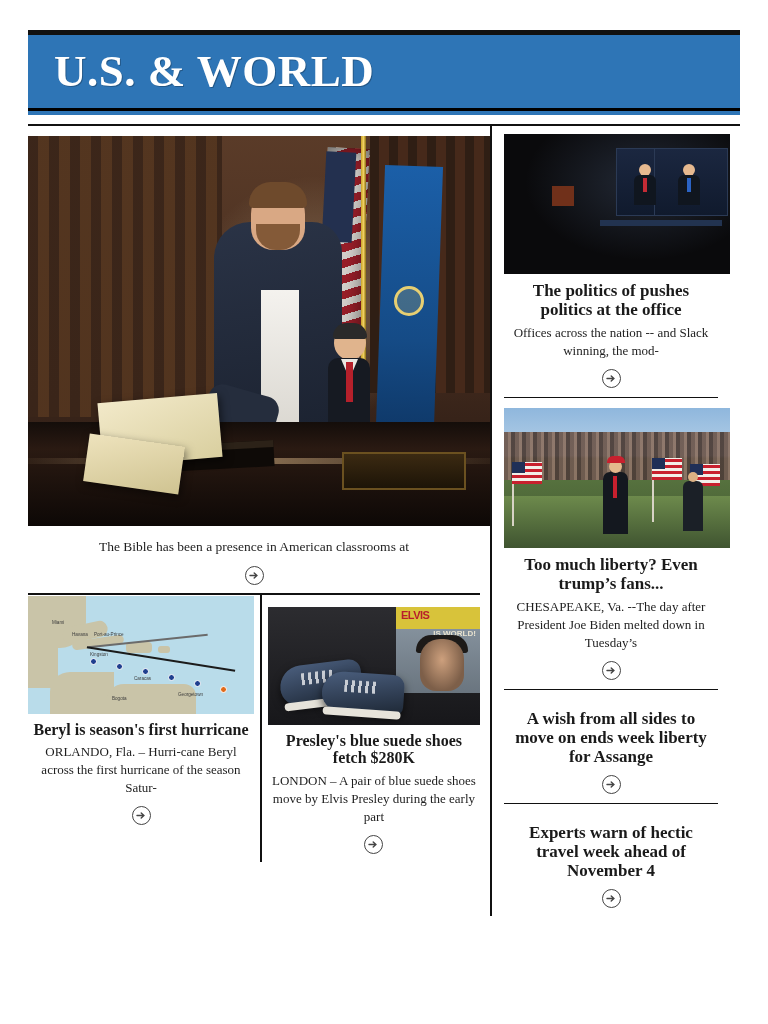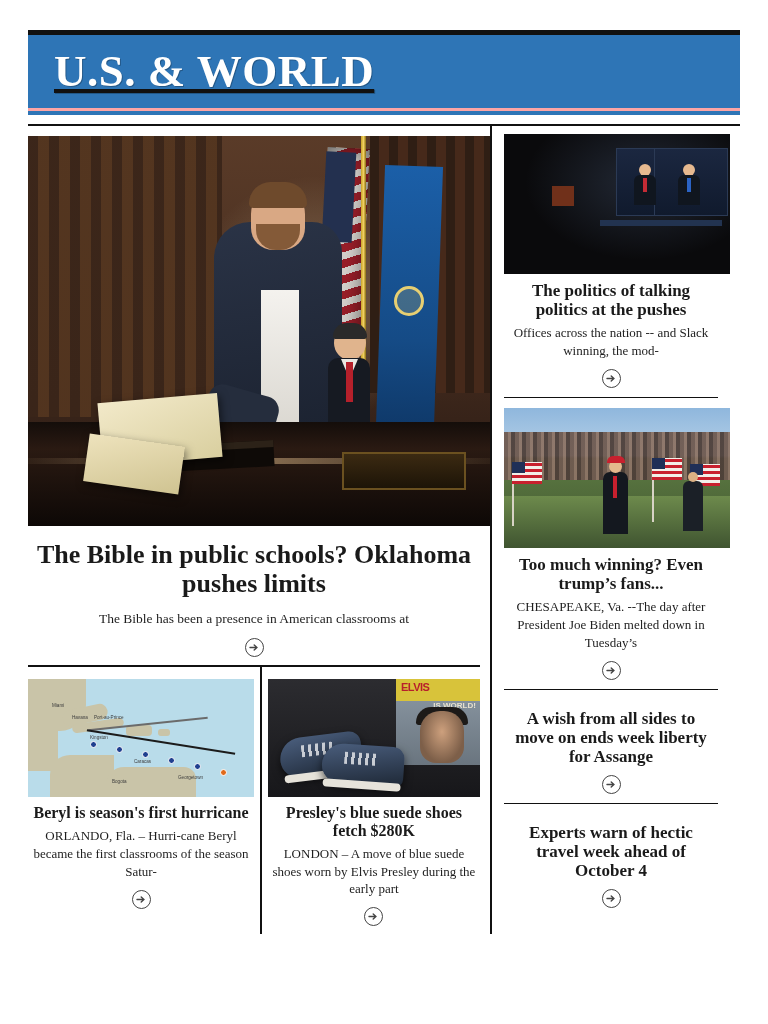--- a/index.html
+++ b/index.html
@@ -26,22 +26,21 @@
   .masthead {
     margin-top: 30px;
     border-top: 5px solid #111111;
   }
   .masthead-bar {
     background: #2e75b6;
     height: 76px;
     display: flex;
     align-items: center;
     padding-left: 26px;
-    border-bottom: 3px solid #fca5a5;
-    text-decoration: underline;
+    border-bottom: 3px solid #000000;
   }
   .masthead-title {
     color: #ffffff;
     font-size: 45px;
     font-weight: bold;
     letter-spacing: 0.5px;
     line-height: 1;
     text-shadow: 1px 1px 0 rgba(0,0,0,0.25);
   }
   .masthead-rule {
@@ -444,37 +443,36 @@
           </div>
           <div class="desk"></div>
           <div class="desk-shine"></div>
           <div class="book"></div>
           <div class="papers"></div>
           <div class="papers2"></div>
           <div class="nameplate">
               <span>&nbsp;</span>
             </div>
         </div>
-        <div class="headline lead-headline">The Bible in public schools? Oklahoma pushes limits</div>
         <div class="body-text">The Bible has been a presence in American classrooms at</div>
         <div class="more-wrap">
           <div class="more-btn" title="Read more">
             <svg width="11" height="11" viewBox="0 0 11 11" aria-hidden="true">
               <path d="M1 5.5 H7.4 M5.2 3 L7.9 5.5 L5.2 8" stroke="#444" stroke-width="1.4" fill="none" stroke-linecap="round"></path>
             </svg>
           </div>
         </div>
       </div>
 
       <div class="hr-thick"></div>
 
       <div class="bottom-left-grid">
 
         <div class="bl-col">
-          <div class="article" style="padding-top:12px;">
+          <div class="article" style="padding-top:1px;">
             <div class="photo photo-map p4">
               <div class="landmass l1"></div>
               <div class="landmass l2"></div>
               <div class="landmass l3"></div>
               <div class="landmass l4"></div>
               <div class="landmass l5"></div>
               <div class="landmass cuba"></div>
               <div class="landmass hisp"></div>
               <div class="landmass pr"></div>
               <div class="track2"></div>
@@ -487,21 +485,21 @@
               <div class="dot d6"></div>
               <div class="maplabel" style="left:24px; top:24px;">Miami</div>
               <div class="maplabel" style="left:66px; top:36px;">Port-au-Prince</div>
               <div class="maplabel" style="left:44px; top:36px;">Havana</div>
               <div class="maplabel" style="left:62px; top:56px;">Kingston</div>
               <div class="maplabel" style="left:106px; top:80px;">Caracas</div>
               <div class="maplabel" style="left:84px; top:100px;">Bogota</div>
               <div class="maplabel" style="left:150px; top:96px;">Georgetown</div>
             </div>
             <div class="headline small-headline">Beryl is season's first hurricane</div>
-            <div class="body-text side-body">ORLANDO, Fla. – Hurri-cane Beryl became the first classrooms of the season Satur-</div>
+            <div class="body-text side-body">ORLANDO, Fla. – Hurri-cane Beryl across the first hurricane of the season Satur-</div>
             <div class="more-wrap">
               <div class="more-btn" title="Read more">
                 <svg width="11" height="11" viewBox="0 0 11 11" aria-hidden="true">
                   <path d="M1 5.5 H7.4 M5.2 3 L7.9 5.5 L5.2 8" stroke="#444" stroke-width="1.4" fill="none" stroke-linecap="round"></path>
                 </svg>
               </div>
             </div>
           </div>
         </div>
 
@@ -520,21 +518,21 @@
               <div class="shoe shoe-a">
                 <div class="sole"></div>
                 <div class="lace"></div>
               </div>
               <div class="shoe shoe-b">
                 <div class="sole"></div>
                 <div class="lace"></div>
               </div>
             </div>
             <div class="headline small-headline">Presley's blue suede shoes fetch $280K</div>
-            <div class="body-text side-body">LONDON – A move of blue suede shoes worn by Elvis Presley during the early part</div>
+            <div class="body-text side-body">LONDON – A pair of blue suede shoes move by Elvis Presley during the early part</div>
             <div class="more-wrap">
               <div class="more-btn" title="Read more">
                 <svg width="11" height="11" viewBox="0 0 11 11" aria-hidden="true">
                   <path d="M1 5.5 H7.4 M5.2 3 L7.9 5.5 L5.2 8" stroke="#444" stroke-width="1.4" fill="none" stroke-linecap="round"></path>
                 </svg>
               </div>
             </div>
           </div>
         </div>
 
@@ -556,21 +554,21 @@
             <div class="fbody"></div>
             <div class="ftieR"></div>
           </div>
           <div class="figB">
             <div class="fhead"></div>
             <div class="fbody"></div>
             <div class="ftieB"></div>
           </div>
           <div class="stagebar"></div>
         </div>
-        <div class="headline side-headline">The politics of talking politics at the pushes</div>
+        <div class="headline side-headline">The politics of pushes politics at the office</div>
         <div class="body-text side-body">Offices across the nation -- and Slack winning, the mod-</div>
         <div class="more-wrap">
           <div class="more-btn" title="Read more">
             <svg width="11" height="11" viewBox="0 0 11 11" aria-hidden="true">
               <path d="M1 5.5 H7.4 M5.2 3 L7.9 5.5 L5.2 8" stroke="#444" stroke-width="1.4" fill="none" stroke-linecap="round"></path>
             </svg>
           </div>
         </div>
       </div>
 
@@ -596,21 +594,21 @@
             <div class="fg-body"></div>
             <div class="fg-tie"></div>
             <div class="fg-head"></div>
             <div class="fg-cap"></div>
           </div>
           <div class="figure2">
             <div class="fg2-body"></div>
             <div class="fg2-head"></div>
           </div>
         </div>
-        <div class="headline side-headline">Too much winning? Even trump’s fans...</div>
+        <div class="headline side-headline">Too much liberty? Even trump’s fans...</div>
         <div class="body-text side-body">CHESAPEAKE, Va. --The day after President Joe Biden melted down in Tuesday’s</div>
         <div class="more-wrap">
           <div class="more-btn" title="Read more">
             <svg width="11" height="11" viewBox="0 0 11 11" aria-hidden="true">
               <path d="M1 5.5 H7.4 M5.2 3 L7.9 5.5 L5.2 8" stroke="#444" stroke-width="1.4" fill="none" stroke-linecap="round"></path>
             </svg>
           </div>
         </div>
       </div>
 
@@ -623,21 +621,21 @@
             <svg width="11" height="11" viewBox="0 0 11 11" aria-hidden="true">
               <path d="M1 5.5 H7.4 M5.2 3 L7.9 5.5 L5.2 8" stroke="#444" stroke-width="1.4" fill="none" stroke-linecap="round"></path>
             </svg>
           </div>
         </div>
       </div>
 
       <div class="hr-thin"></div>
 
       <div class="article" style="padding-top:12px;">
-        <div class="headline side-headline">Experts warn of hectic travel week ahead of October 4</div>
+        <div class="headline side-headline">Experts warn of hectic travel week ahead of November 4</div>
         <div class="more-wrap">
           <div class="more-btn" title="Read more">
             <svg width="11" height="11" viewBox="0 0 11 11" aria-hidden="true">
               <path d="M1 5.5 H7.4 M5.2 3 L7.9 5.5 L5.2 8" stroke="#444" stroke-width="1.4" fill="none" stroke-linecap="round"></path>
             </svg>
           </div>
         </div>
       </div>
 
     </div>

